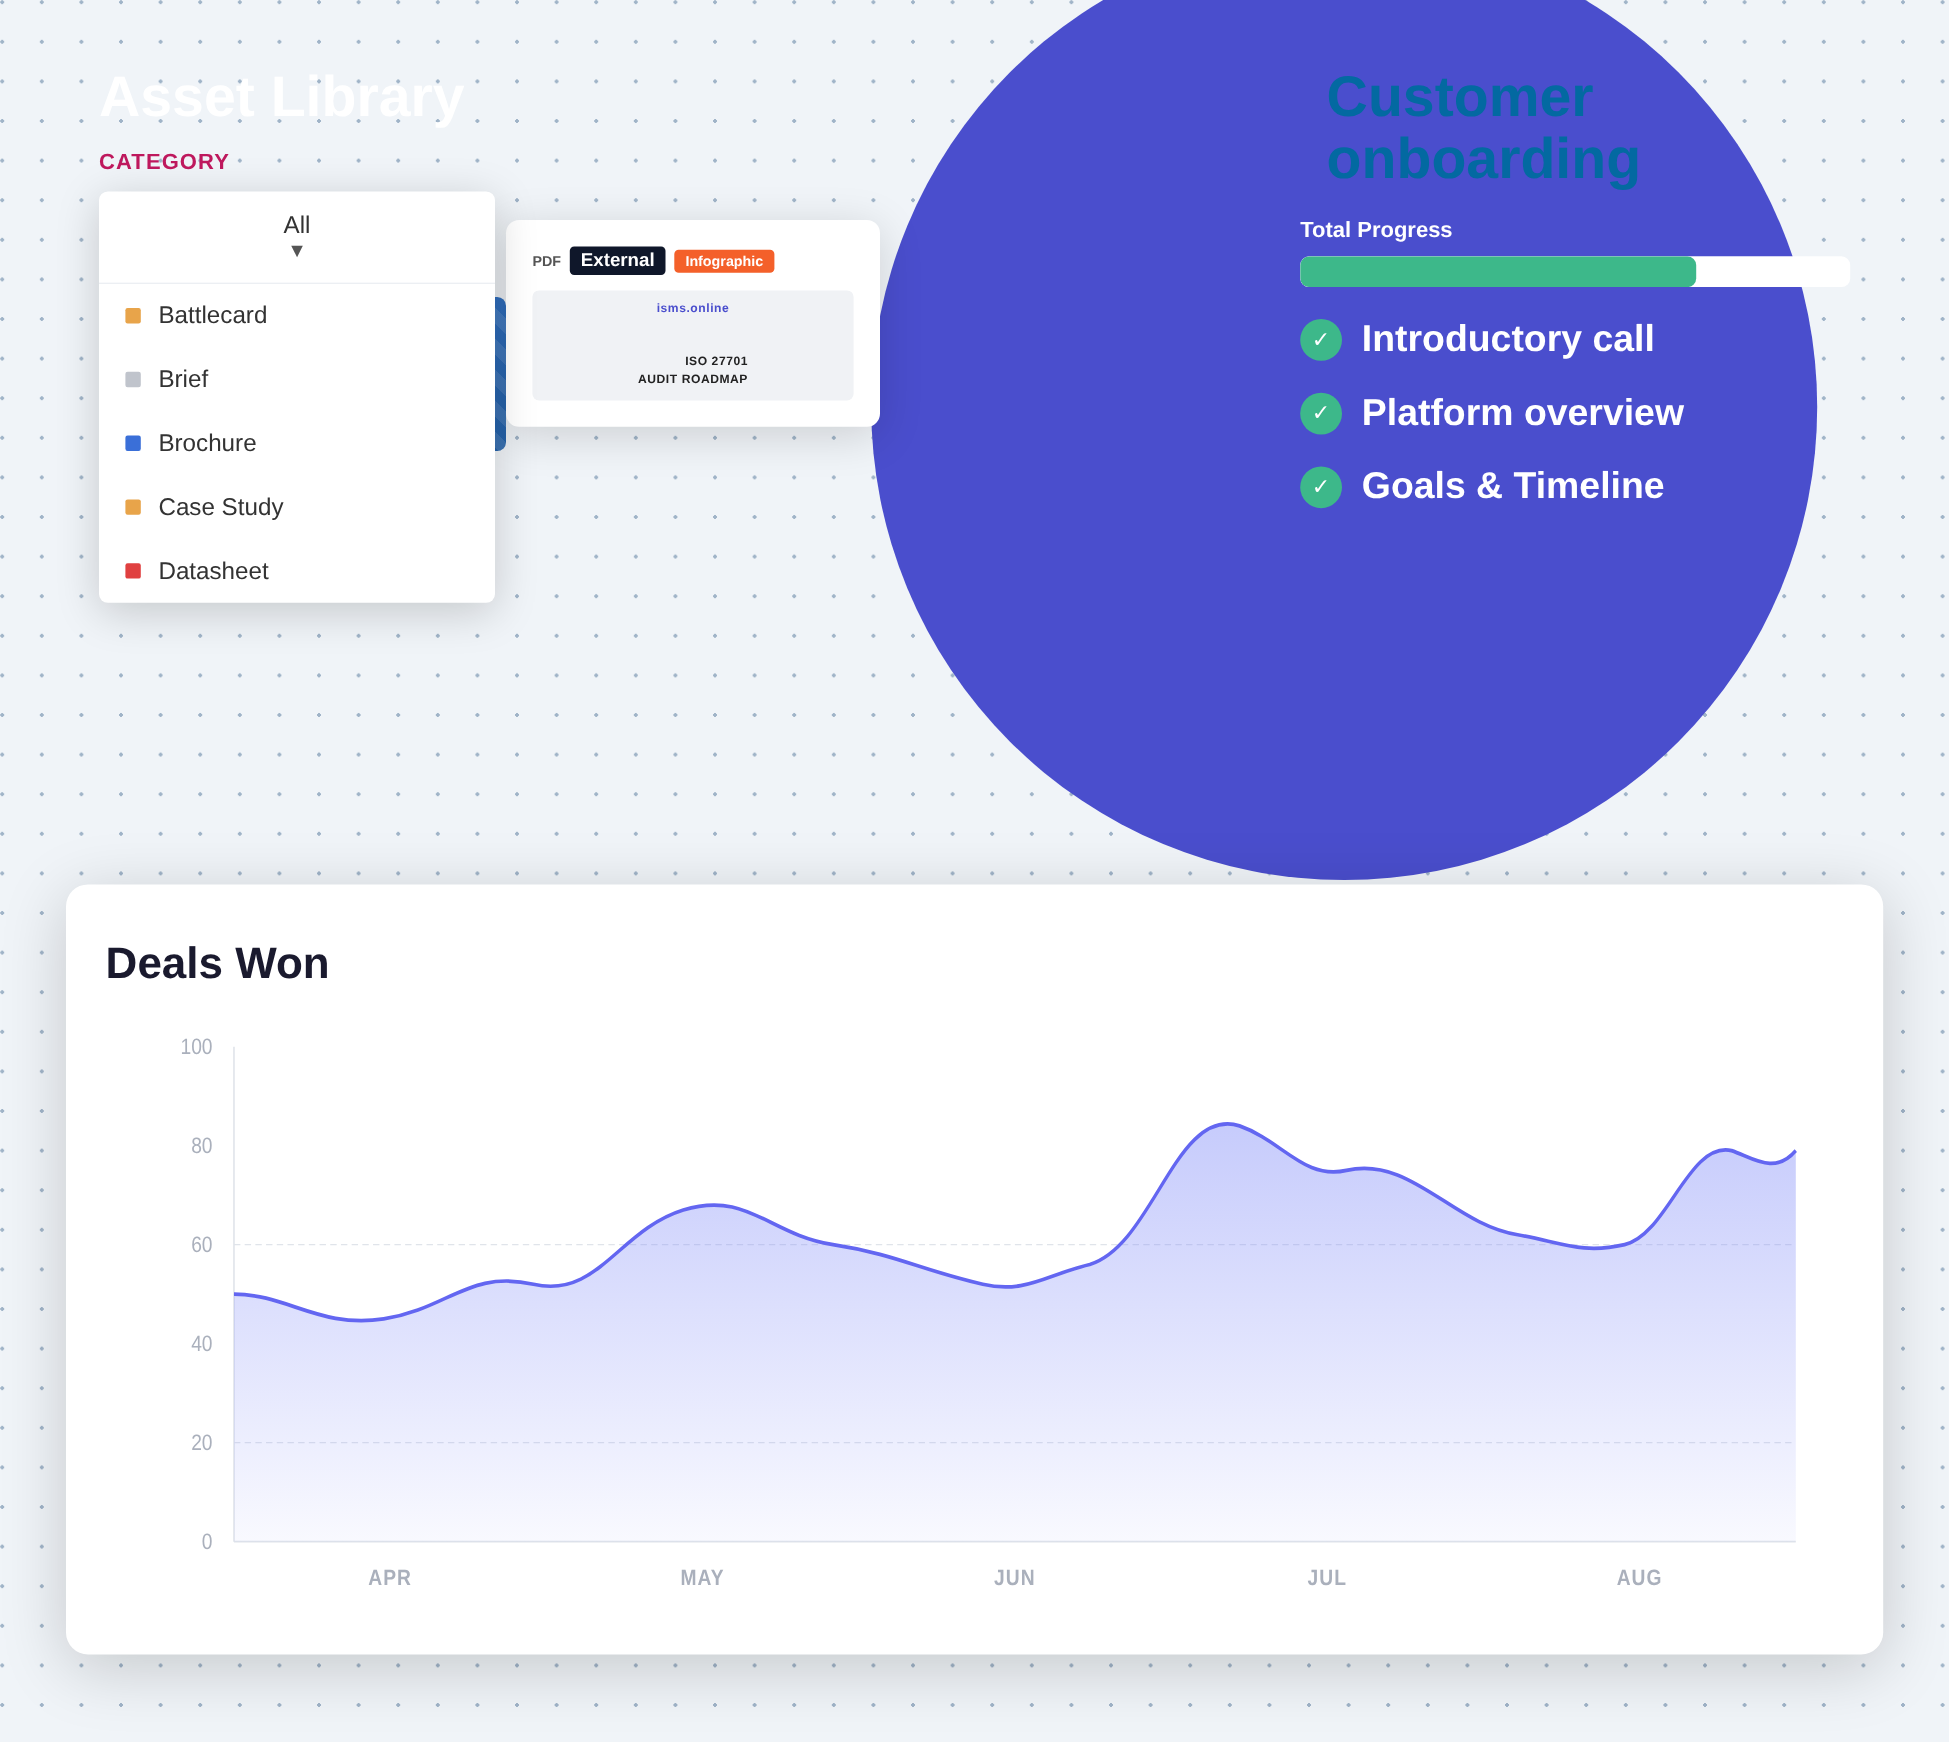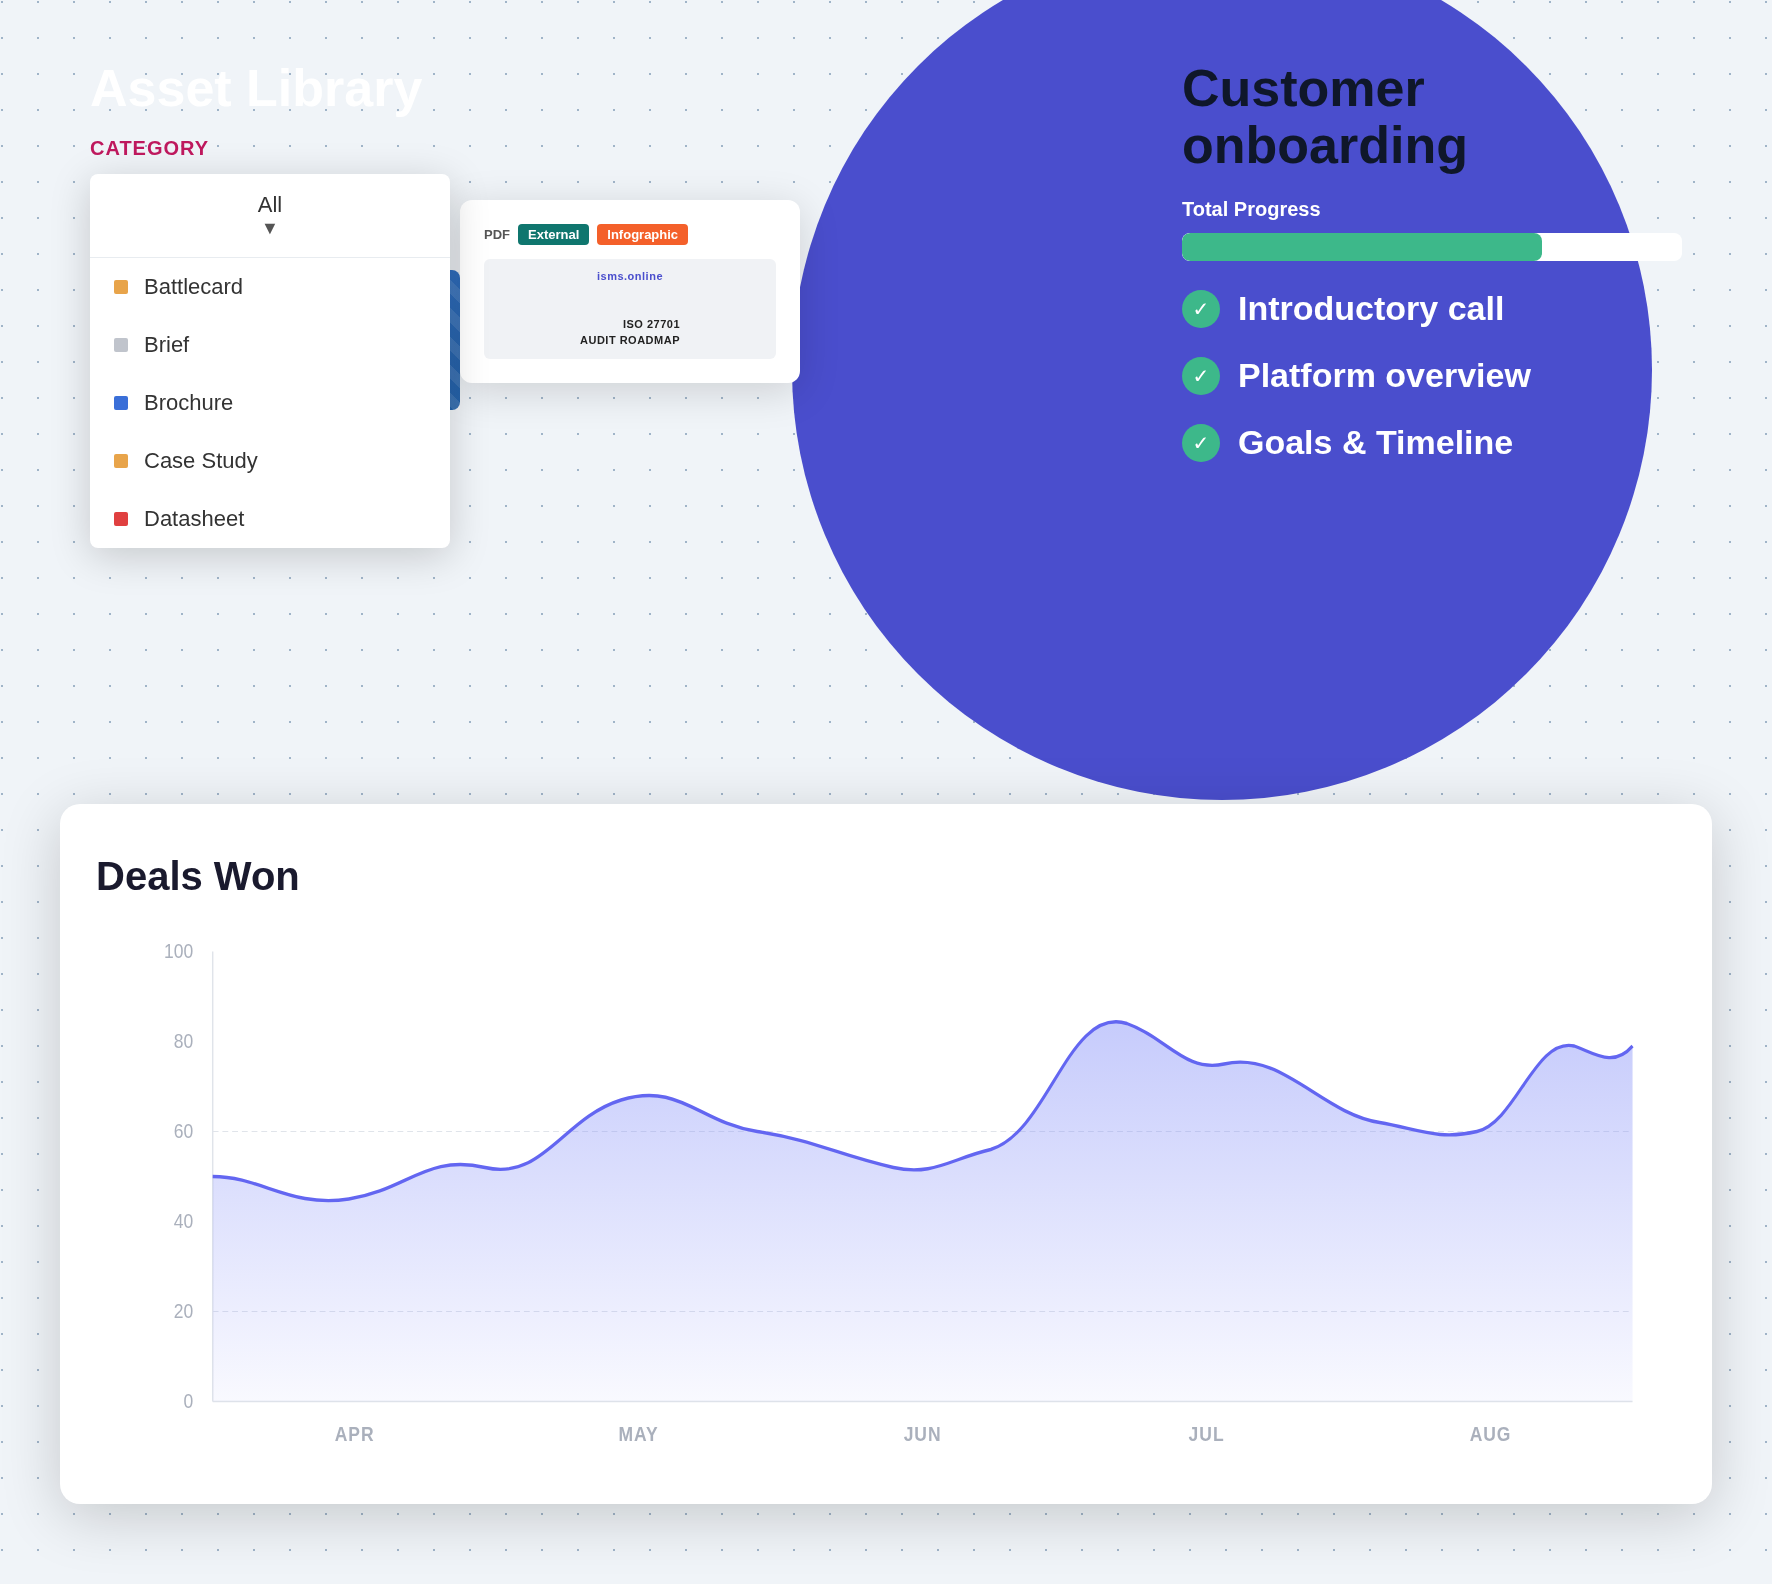--- a/index.html
+++ b/index.html
@@ -134,23 +134,23 @@
       flex-wrap: wrap;
     }
 
     .tag-pdf {
       font-size: 13px;
       font-weight: 600;
       color: #555;
     }
 
     .tag-external {
-      background: #0f766e;
+      background: #0f172a;
       color: white;
-      font-size: 13px;
+      font-size: 17px;
       font-weight: 600;
       padding: 3px 10px;
       border-radius: 4px;
     }
 
     .tag-infographic {
       background: #f4602a;
       color: white;
       font-size: 13px;
       font-weight: 600;
@@ -185,23 +185,24 @@
       top: 60px;
       right: 90px;
       z-index: 10;
       color: #ffffff;
       width: 500px;
     }
 
     .onboarding-title {
       font-size: 52px;
       font-weight: 800;
-      color: #0f172a;
+      color: #0369a1;
       margin-bottom: 24px;
       line-height: 1.1;
+      margin-left: 24px;
     }
 
     .progress-label {
       font-size: 20px;
       font-weight: 700;
       color: #ffffff;
       margin-bottom: 12px;
     }
 
     .progress-bar-container {

